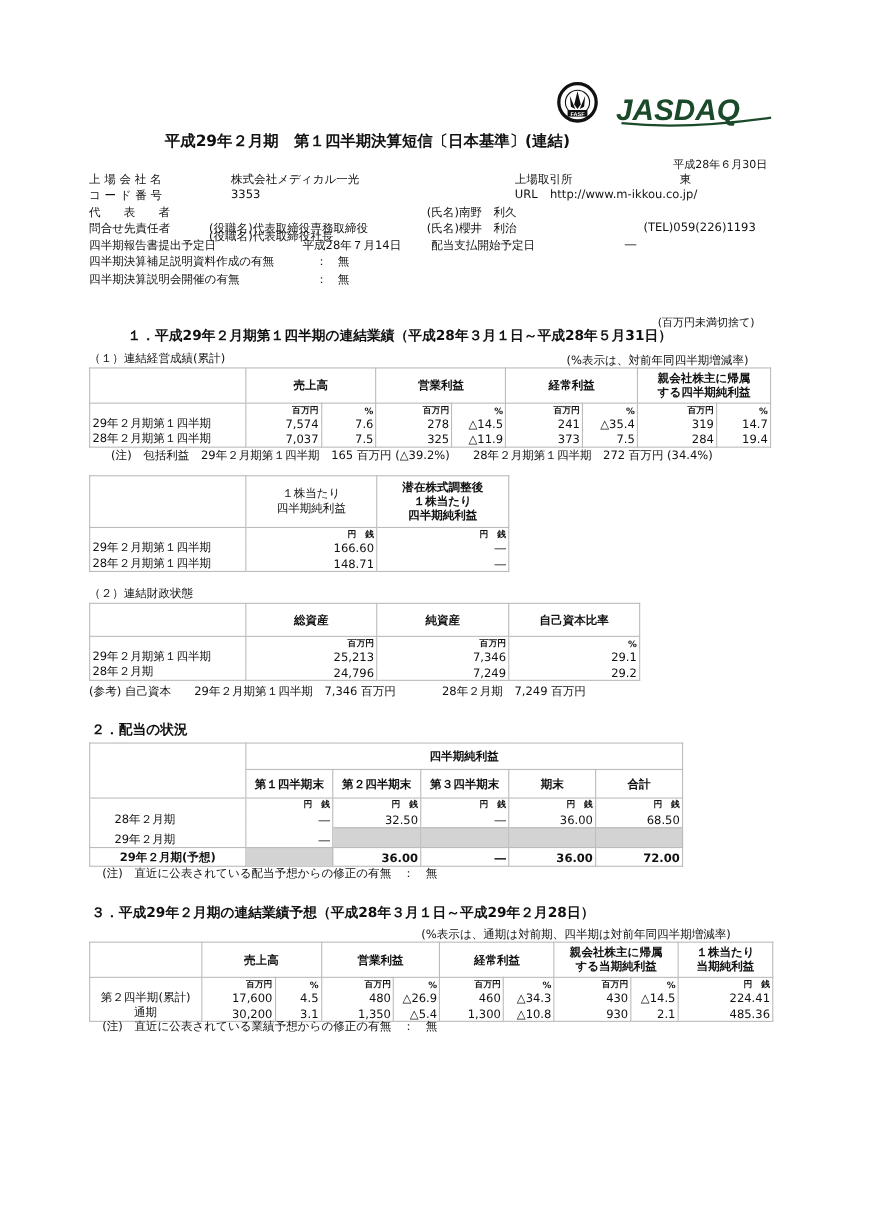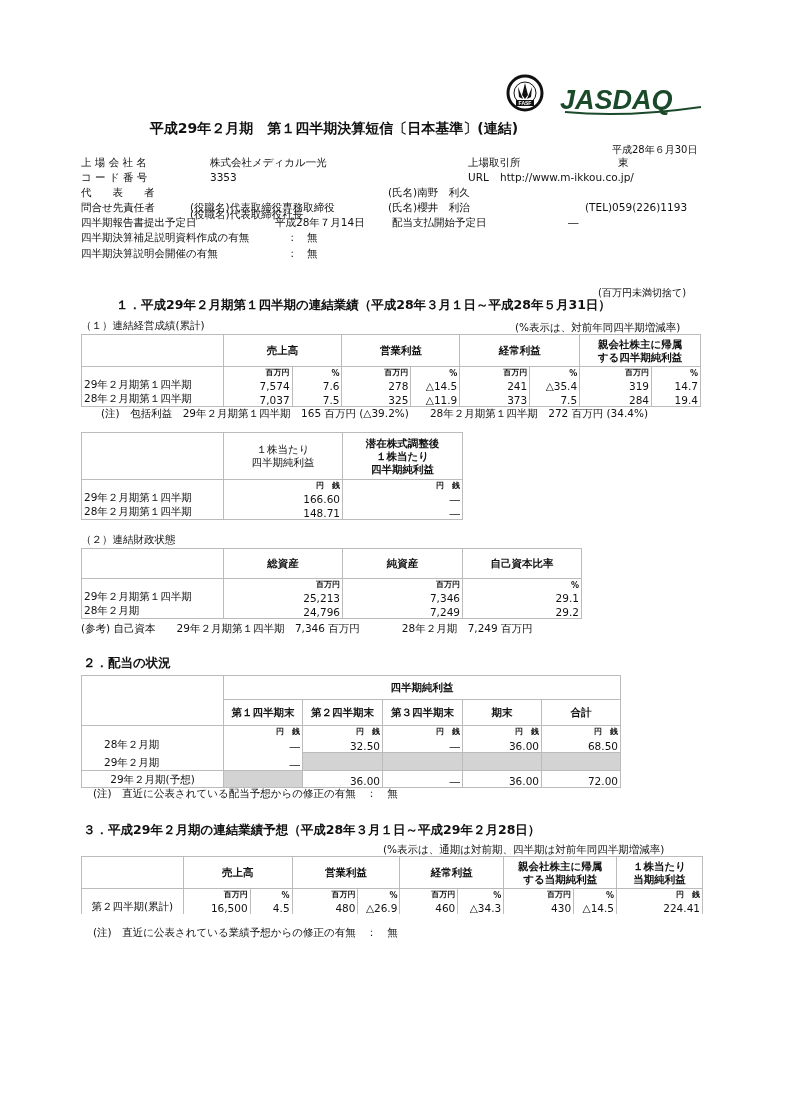--- a/index.html
+++ b/index.html
@@ -243,21 +243,21 @@
     <td class="num nb">68.50</td>
   </tr>
   <tr style="height:18px;">
     <td class="nbt" style="padding-left:22px;">29年２月期</td>
     <td class="num nbt">―</td>
     <td class="gray"></td>
     <td class="gray"></td>
     <td class="gray"></td>
     <td class="gray"></td>
   </tr>
-  <tr style="height:17px;">
+  <tr style="height:17px;font-weight:bold;">
     <td class="ctr">29年２月期(予想)</td>
     <td class="gray"></td>
     <td class="num">36.00</td>
     <td class="num">―</td>
     <td class="num">36.00</td>
     <td class="num">72.00</td>
   </tr>
 </tbody>
   </table>
 <div class="abs" style="left:93px;top:787px;">(注)　直近に公表されている配当予想からの修正の有無　：　無</div>
@@ -295,25 +295,37 @@
     <td class="unit nbb">百万円</td>
     <td class="unit nbb">%</td>
     <td class="unit nbb">百万円</td>
     <td class="unit nbb">%</td>
     <td class="unit nbb">百万円</td>
     <td class="unit nbb">%</td>
     <td class="unit nbb">円　銭</td>
   </tr>
   <tr style="height:14px;">
     <td class="ctr nb">第２四半期(累計)</td>
-    <td class="num nb">16,500</td>
+    <td class="num nb">17,600</td>
     <td class="num nb">4.5</td>
     <td class="num nb">480</td>
     <td class="num nb">△26.9</td>
     <td class="num nb">460</td>
     <td class="num nb">△34.3</td>
     <td class="num nb">430</td>
     <td class="num nb">△14.5</td>
     <td class="num nb">224.41</td>
   </tr>
+  <tr style="height:14px;">
+    <td class="ctr nbt">通期</td>
+    <td class="num nbt">30,200</td>
+    <td class="num nbt">3.1</td>
+    <td class="num nbt">1,350</td>
+    <td class="num nbt">△5.4</td>
+    <td class="num nbt">1,300</td>
+    <td class="num nbt">△10.8</td>
+    <td class="num nbt">930</td>
+    <td class="num nbt">2.1</td>
+    <td class="num nbt">485.36</td>
+  </tr>
 </tbody>
   </table>
 <div class="abs" style="left:93px;top:926px;">(注)　直近に公表されている業績予想からの修正の有無　：　無</div>
 
 </body></html>

